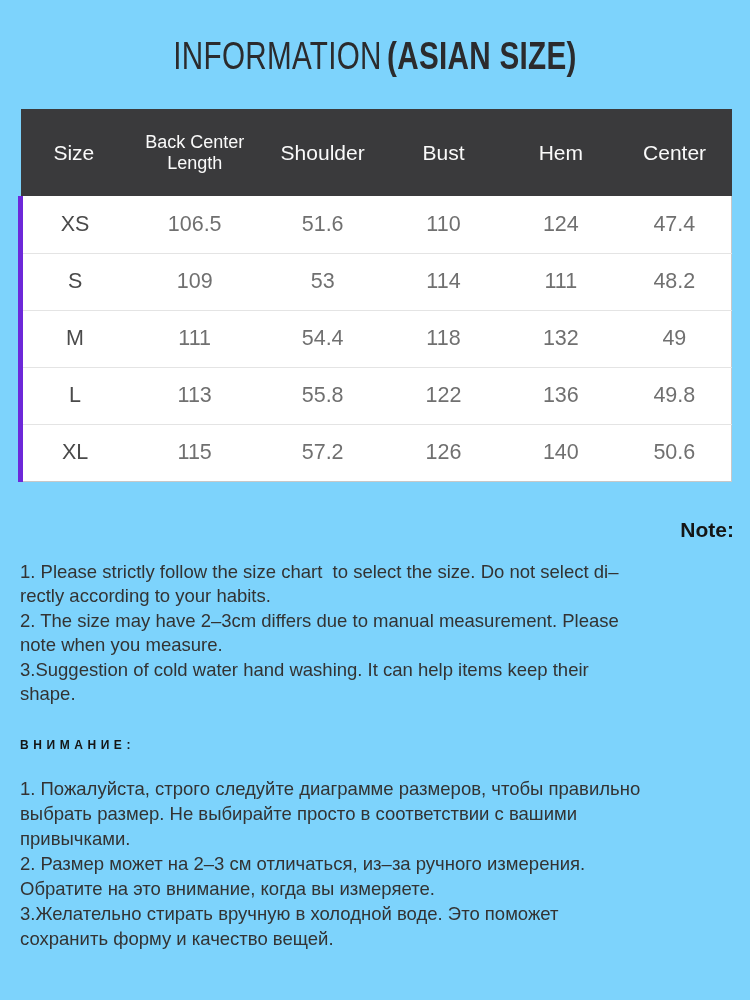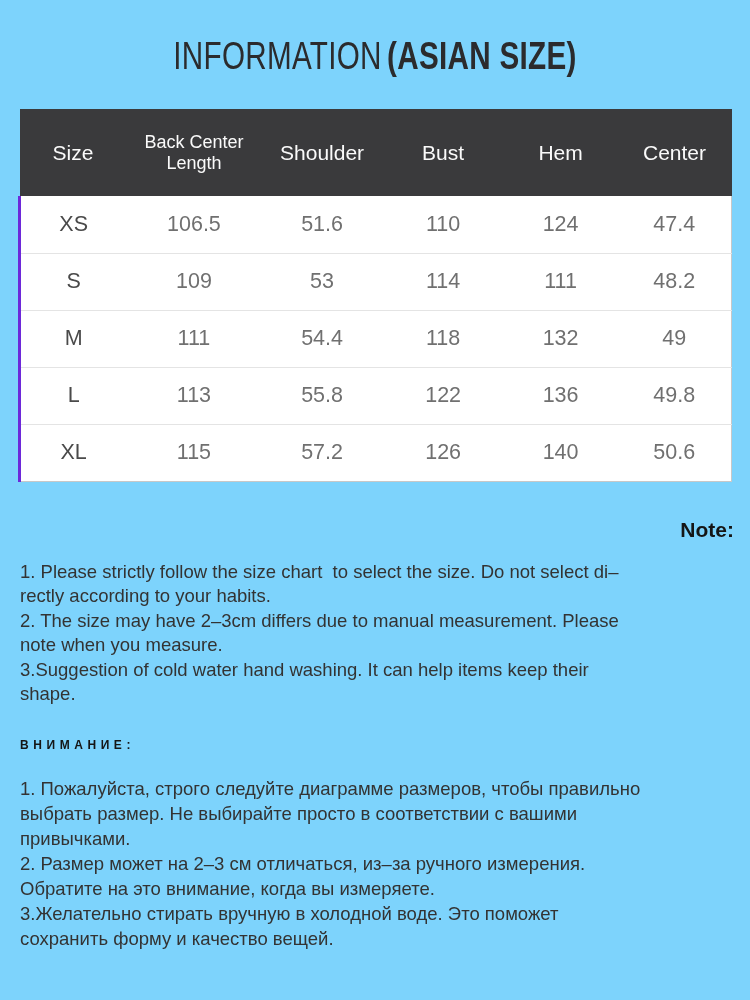--- a/index.html
+++ b/index.html
@@ -52,21 +52,21 @@
   }
   .size-table tbody td {
     height: 57px;
     text-align: center;
     vertical-align: middle;
     font-size: 21.5px;
     color: #707070;
     border-bottom: 1px solid #e4e4e4;
     background: #ffffff;
   }
-  .size-table tbody td:first-child { color: #4a4a4a; border-left: 3px solid #6d28d9; }
+  .size-table tbody td:first-child { color: #4a4a4a; border-left: 5px solid #6d28d9; }
   .size-table tbody td:last-child { border-right: 1px solid #c8c8c8; }
   .size-table tbody tr:last-child td { border-bottom: 1px solid #c8c8c8; }
 
   
   .text-col { margin: 0 16px 0 20px; }
   .note-heading {
     margin-top: 36px;
     font-size: 21px;
     font-weight: 700;
     color: #151515;

